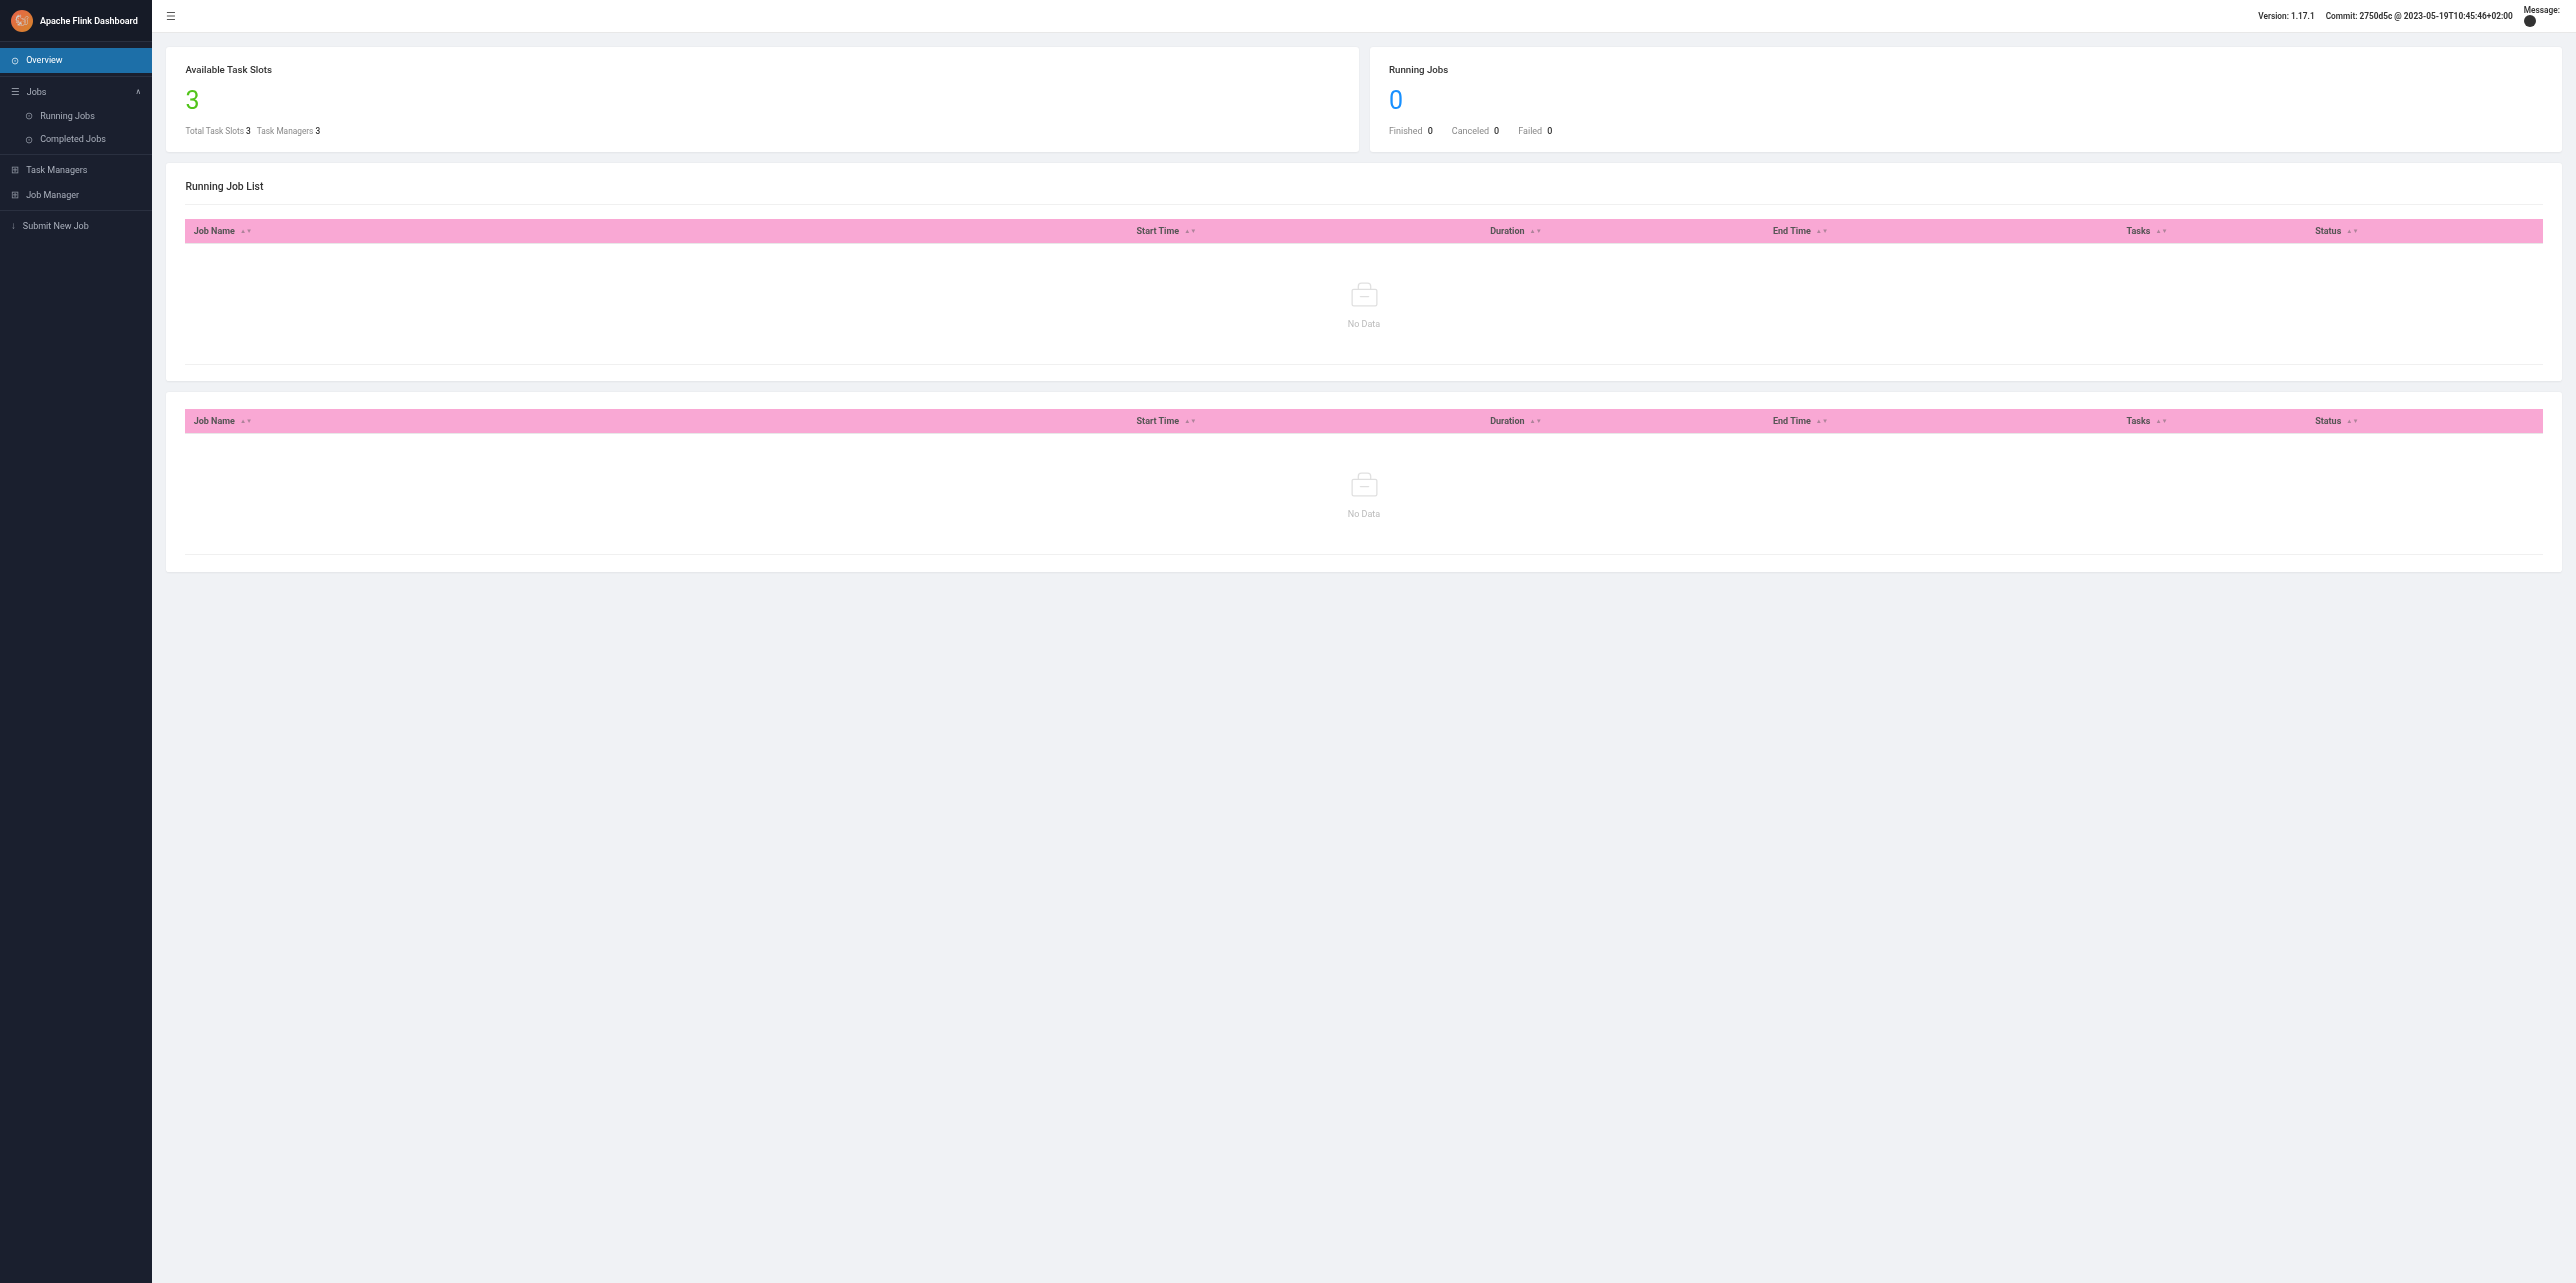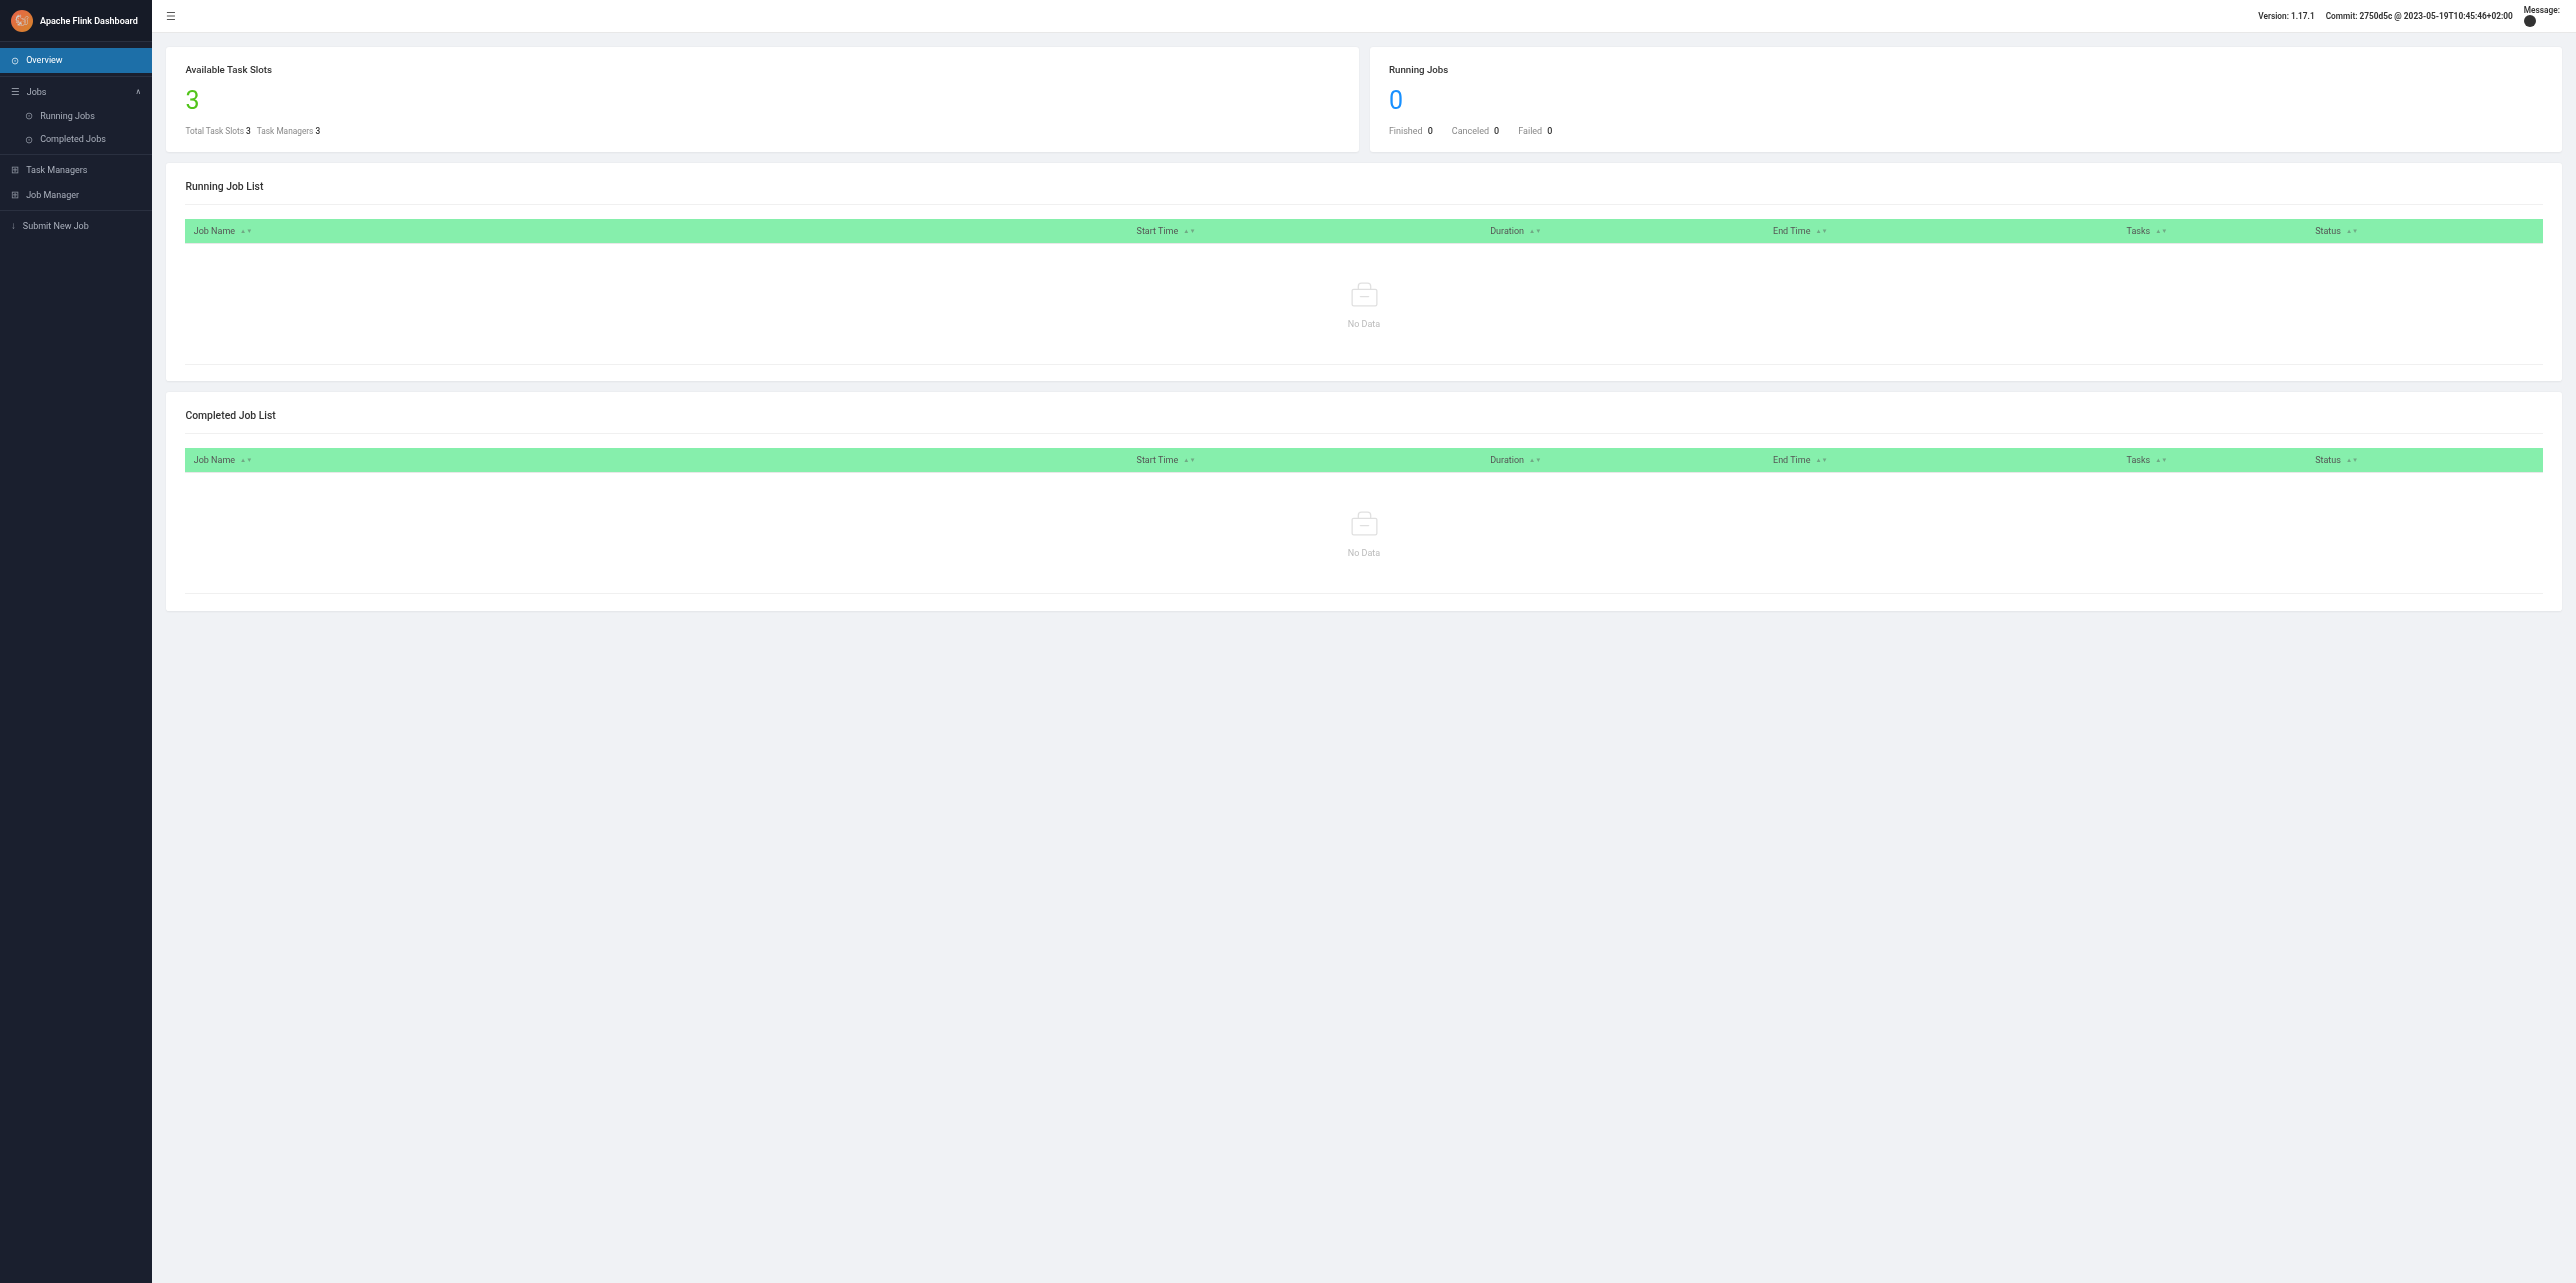--- a/index.html
+++ b/index.html
@@ -177,23 +177,23 @@
     }
 
     .job-table {
       width: 100%;
       border-collapse: collapse;
     }
     .job-table th {
       text-align: left;
       font-size: 9px;
       color: #555;
-      font-weight: 400;
+      font-weight: 700;
       padding: 7px 8.3px;
-      background: #86efac;
+      background: #f9a8d4;
       border-bottom: 0.7px solid #e8e8e8;
       white-space: nowrap;
     }
     .job-table th .sort-icon {
       display: inline-flex;
       flex-direction: column;
       margin-left: 2.8px;
       opacity: 0.45;
       font-size: 6.2px;
       line-height: 1;
@@ -374,21 +374,20 @@
                 </svg>
                 <span class="no-data-text">No Data</span>
               </div>
             </td>
           </tr>
         </tbody>
       </table>
     </div>
 
     <div class="job-list-section">
-      <div class="section-title">Completed Job List</div>
       <table class="job-table">
         <thead>
           <tr>
             <th class="col-jobname">
               Job Name <span class="sort-icon">▲▼</span>
             </th>
             <th class="col-starttime">
               Start Time <span class="sort-icon">▲▼</span>
             </th>
             <th class="col-duration">

